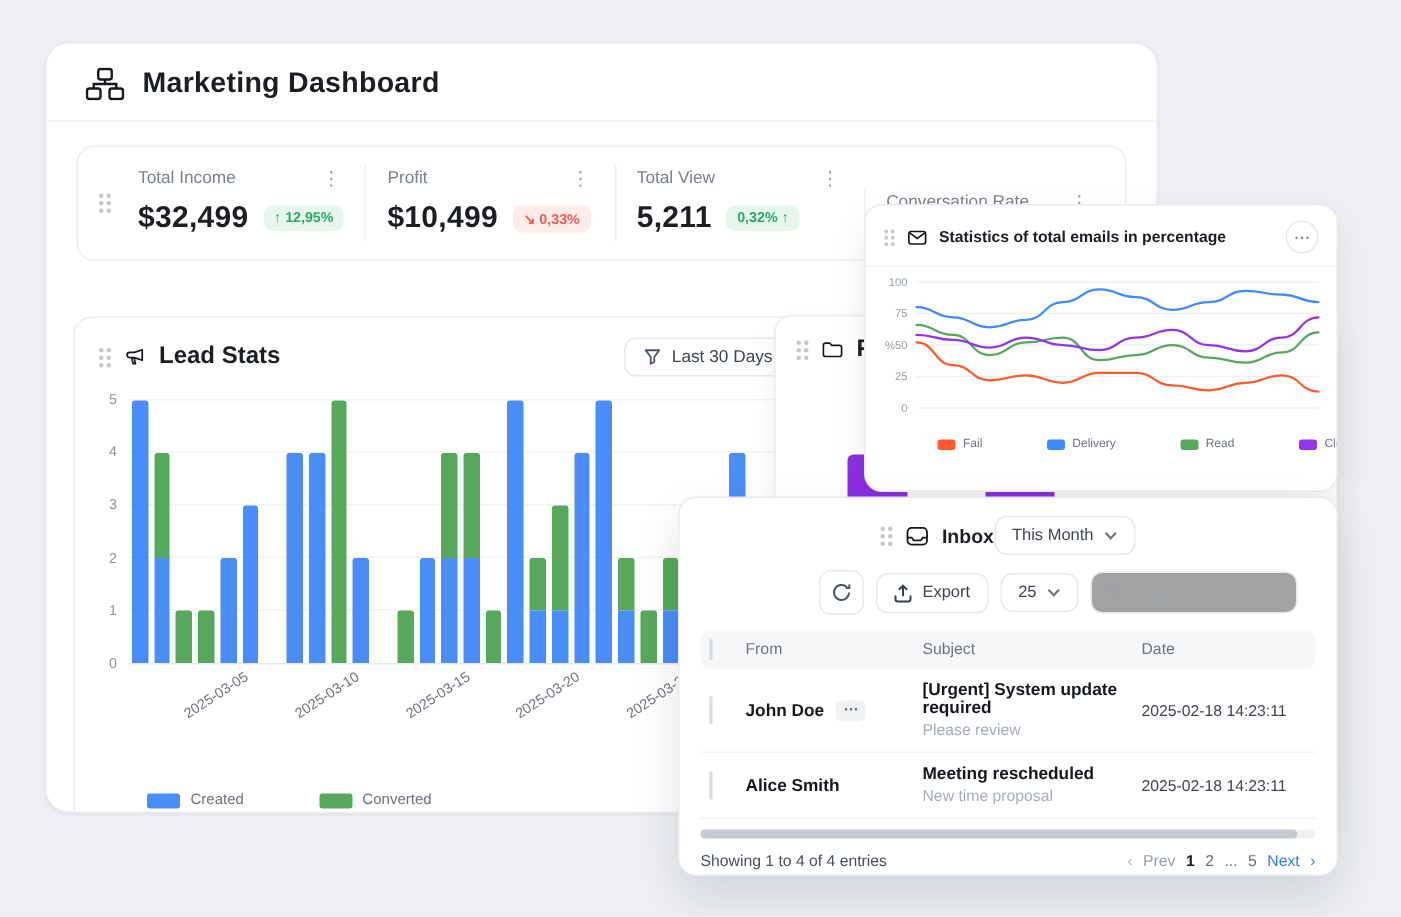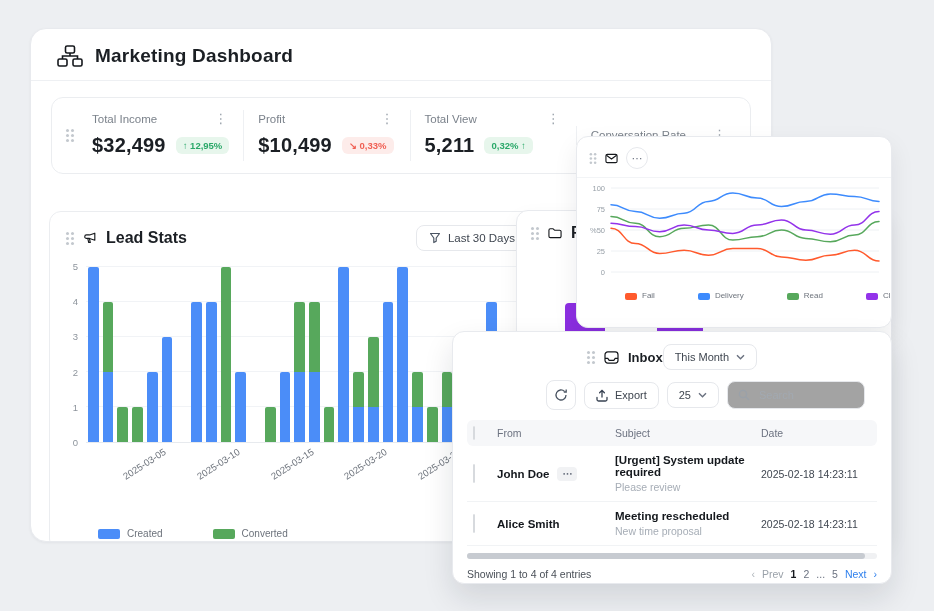--- a/index.html
+++ b/index.html
@@ -375,20 +375,21 @@
     <div class="email-head">
       <span class="handle">
           <i></i>
         </span>
       <span style="display:flex;">
         <svg width="13" height="11" viewBox="0 0 14 11" fill="none" stroke="#15181c" stroke-width="1.2">
           <rect x="1" y="1" width="12" height="9" rx="1.6"></rect>
           <path d="M1.5 2l5.5 4 5.5-4"></path>
         </svg>
       </span>
+      <span class="email-title">Statistics of total emails in percentage</span>
       <span class="dots-btn">⋯</span>
     </div>
     <svg class="email-chart" viewBox="0 0 306 108">
         <line x1="30" y1="92.0" x2="298" y2="92.0" stroke="#eef1f4" stroke-width="1"></line>
         <text x="24" y="94.5" text-anchor="end" font-size="7.5" fill="#98a0a8" font-family="Liberation Sans, sans-serif">0</text>
         <line x1="30" y1="71.0" x2="298" y2="71.0" stroke="#eef1f4" stroke-width="1"></line>
         <text x="24" y="73.5" text-anchor="end" font-size="7.5" fill="#98a0a8" font-family="Liberation Sans, sans-serif">25</text>
         <line x1="30" y1="50.0" x2="298" y2="50.0" stroke="#eef1f4" stroke-width="1"></line>
         <text x="24" y="52.5" text-anchor="end" font-size="7.5" fill="#98a0a8" font-family="Liberation Sans, sans-serif">50</text>
         <line x1="30" y1="29.0" x2="298" y2="29.0" stroke="#eef1f4" stroke-width="1"></line>

